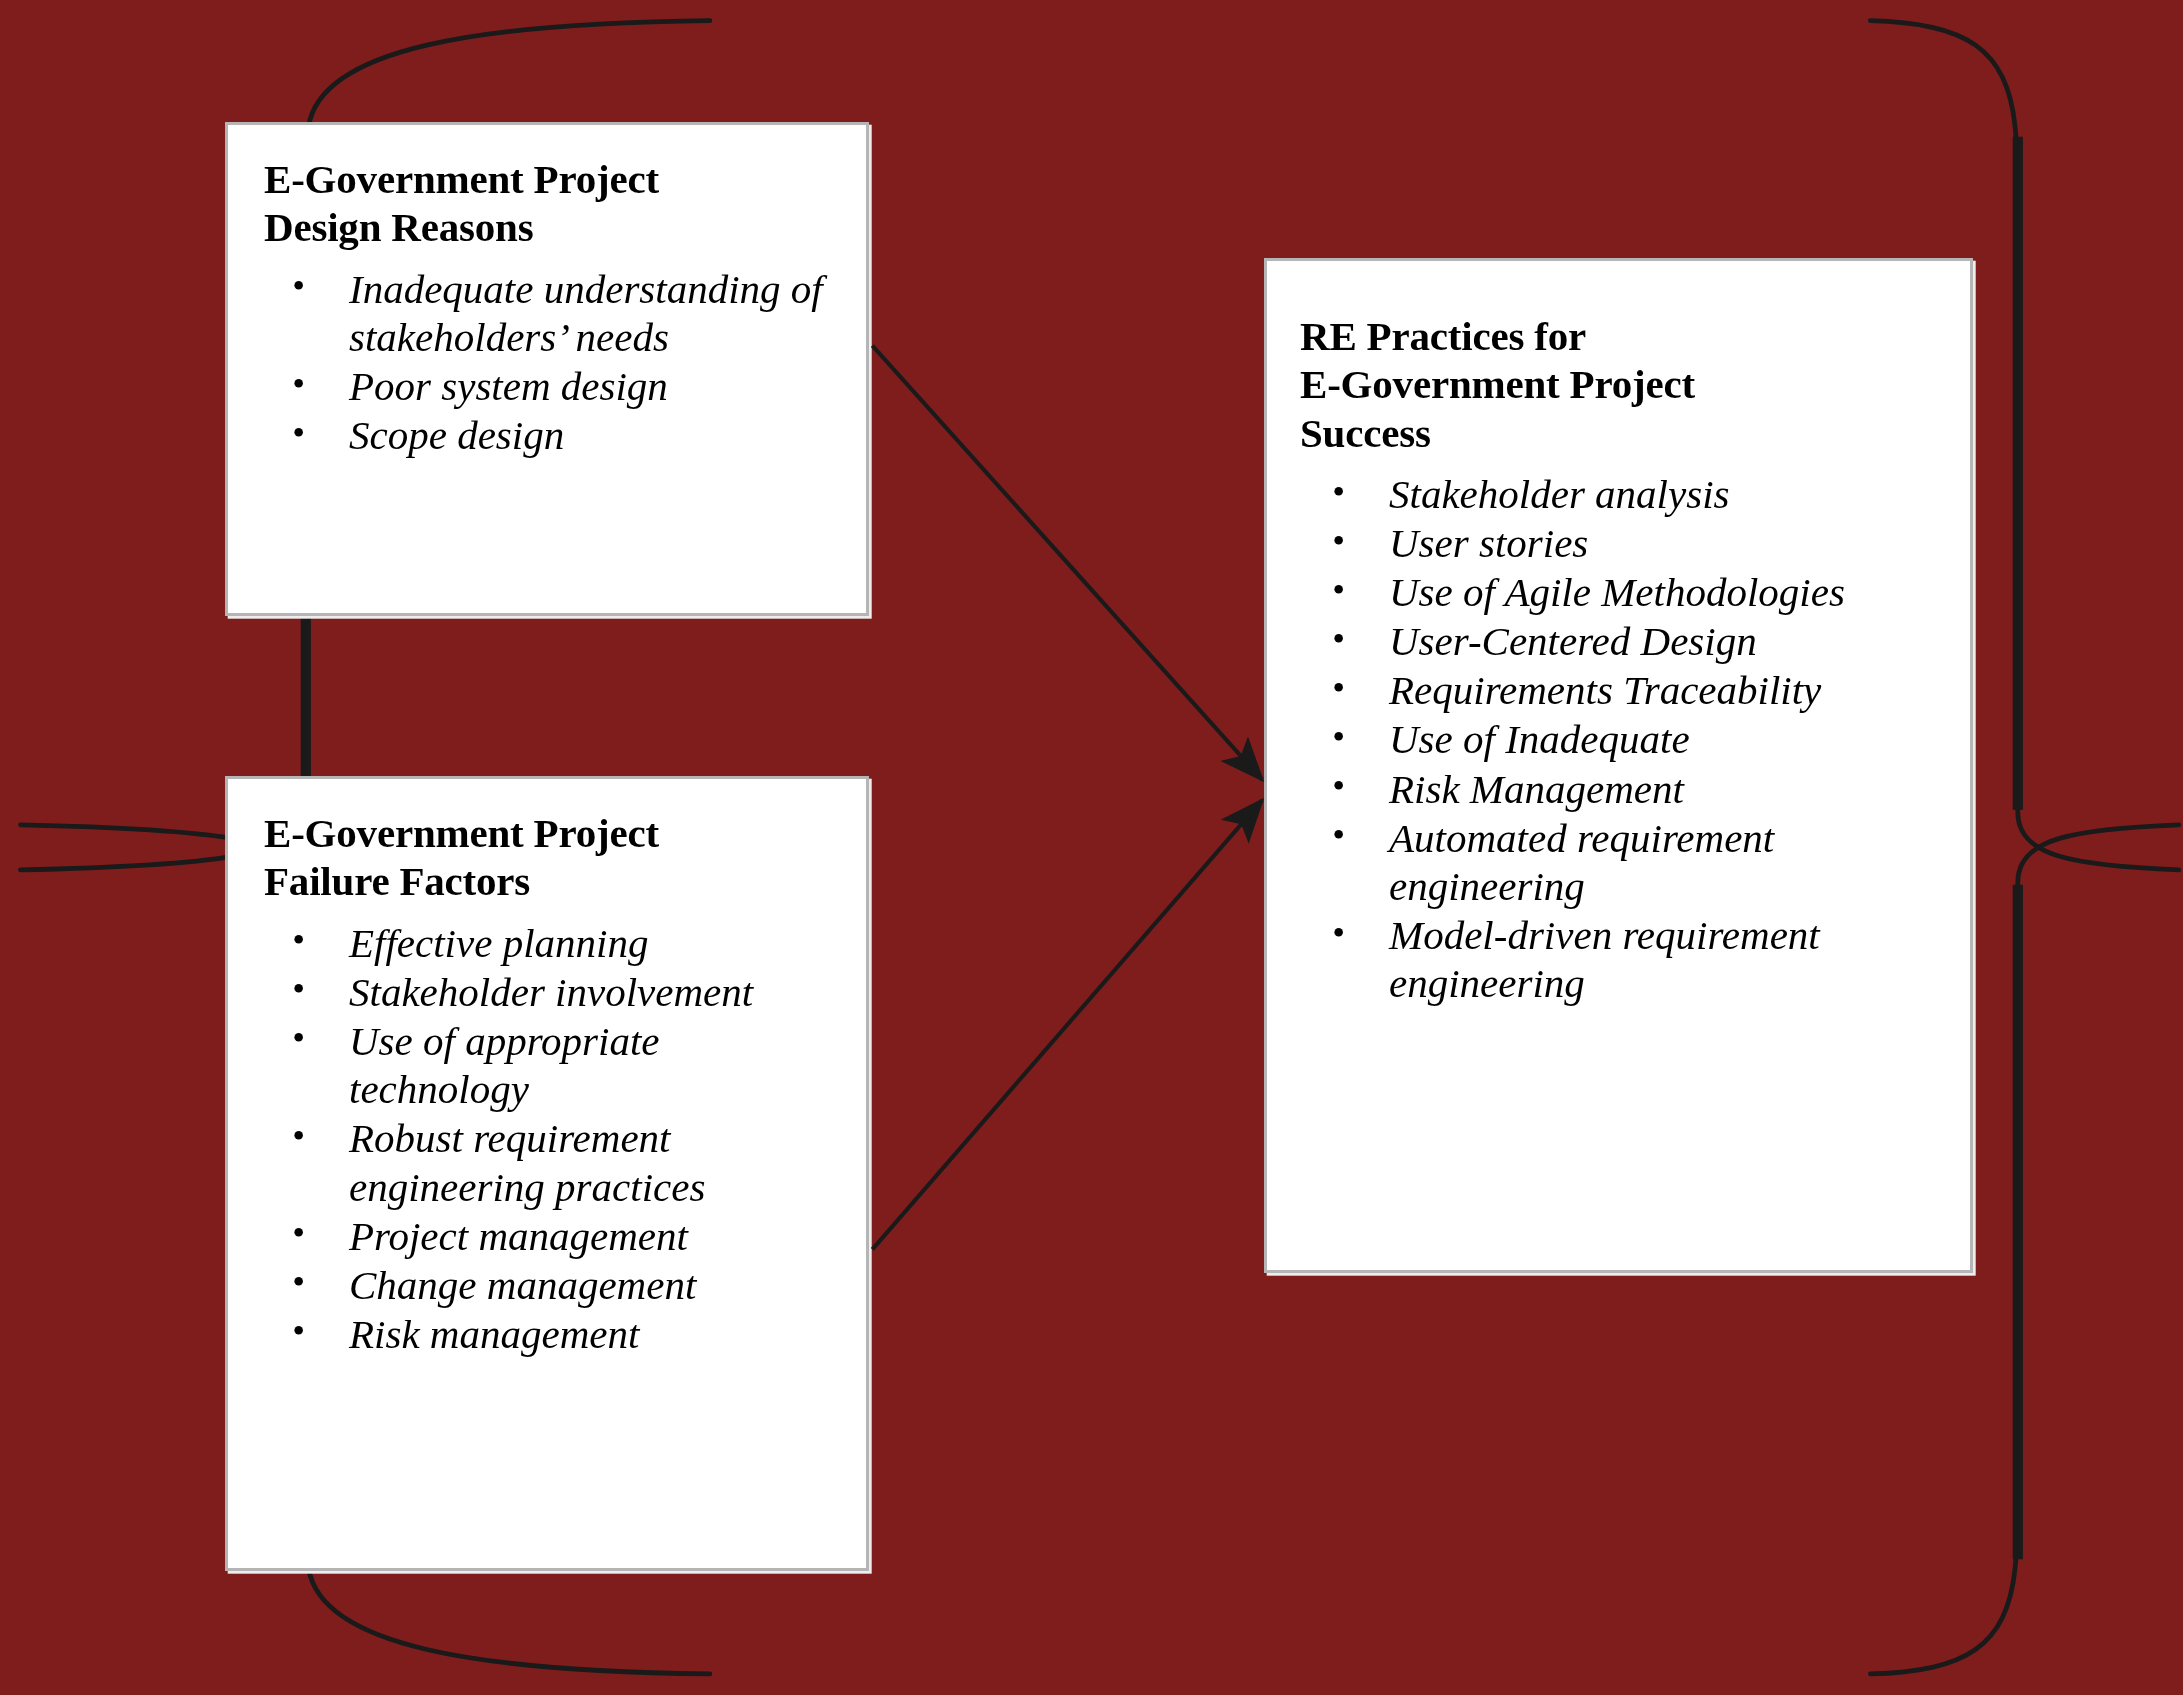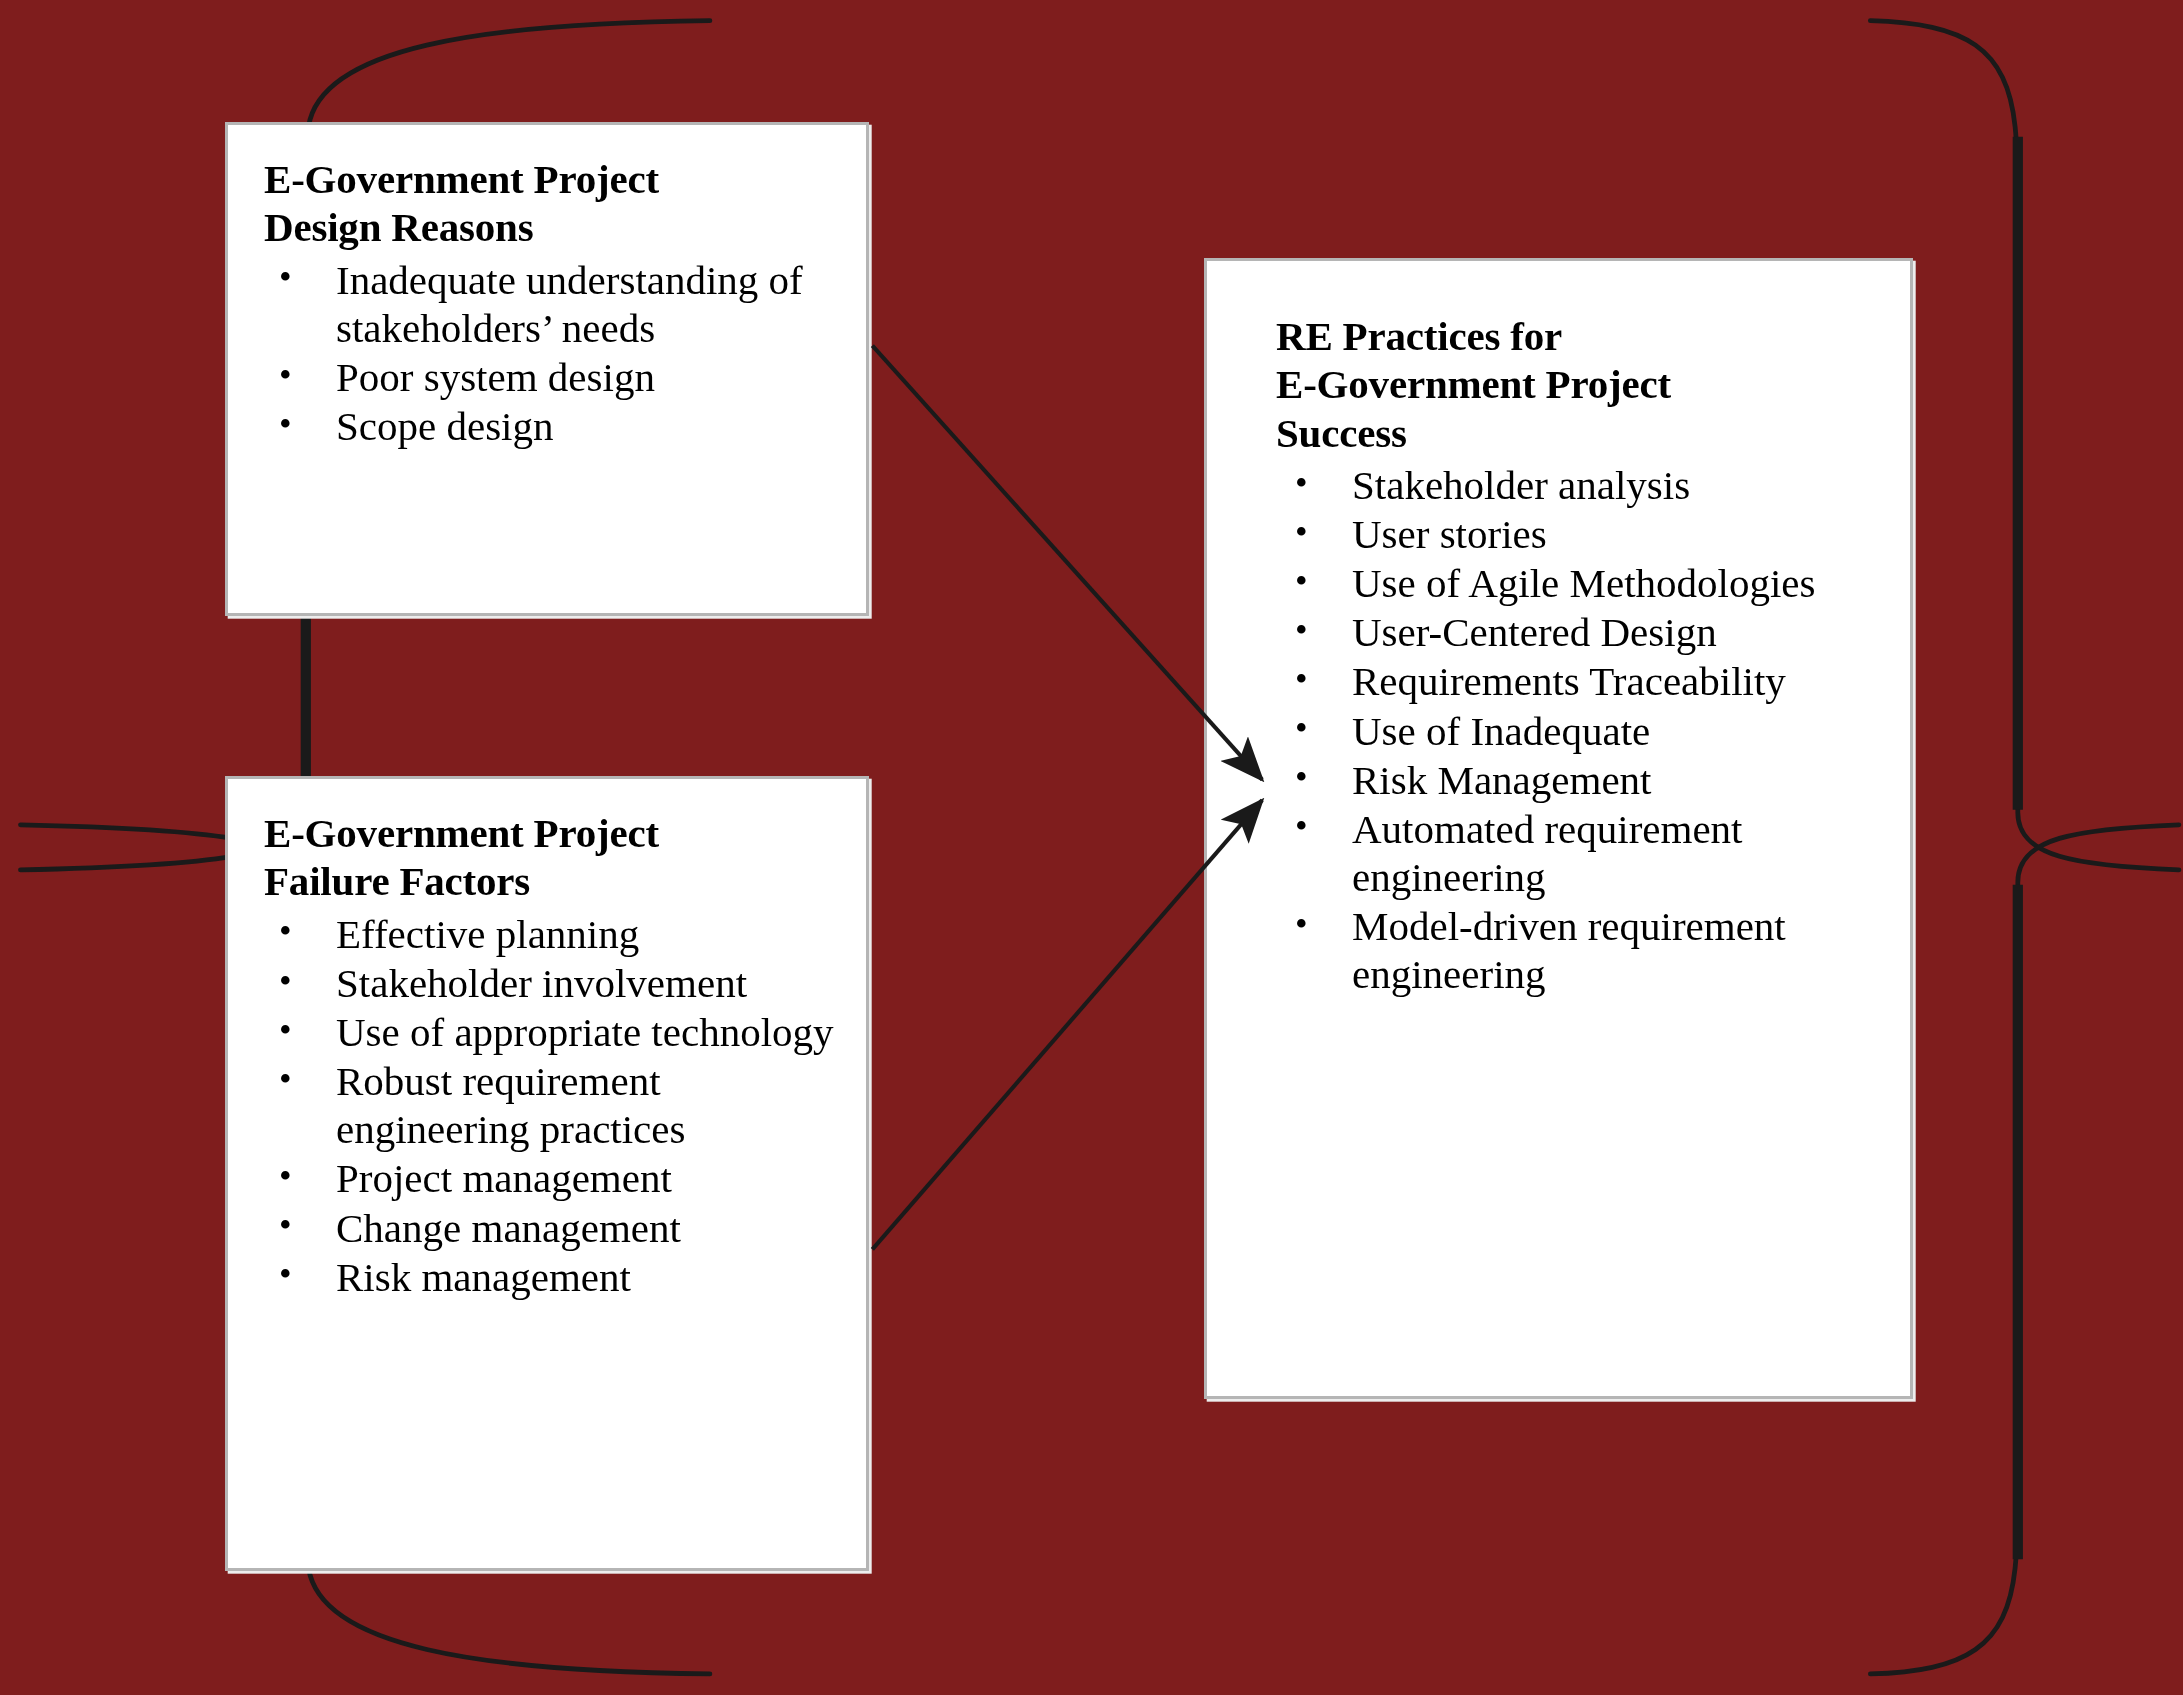--- a/index.html
+++ b/index.html
@@ -43,47 +43,47 @@
     width: 644px;
     height: 494px;
   }
   #box-failure-factors {
     left: 225px;
     top: 776px;
     width: 644px;
     height: 795px;
   }
   #box-re-practices {
-    left: 1204px;
+    left: 1264px;
     top: 258px;
     width: 709px;
-    height: 1141px;
-    padding-left: 36px;
+    height: 1015px;
   }
 
   .box-inner {
     padding: 30px 20.5px 13.7px 36px;
   }
   #box-re-practices .box-inner {
     padding: 51px 16.4px 13.7px 33px;
   }
 
   .box-title {
     font-weight: bold;
     font-size: 41px;
     line-height: 1.18;
     color: #000000;
     margin: 0 0 4.1px 0;
     letter-spacing: -0.2px;
   }
 
   ul.bullet-list {
     list-style: none;
-    margin: 0;
+    margin: 13px;
     padding: 0;
+    font-style: italic;
   }
   ul.bullet-list > li {
     position: relative;
     font-size: 41px;
     line-height: 1.18;
     color: #000000;
     padding-left: 72px;
     margin: 0 0 0.7px 0;
   }
   ul.bullet-list > li::before {

